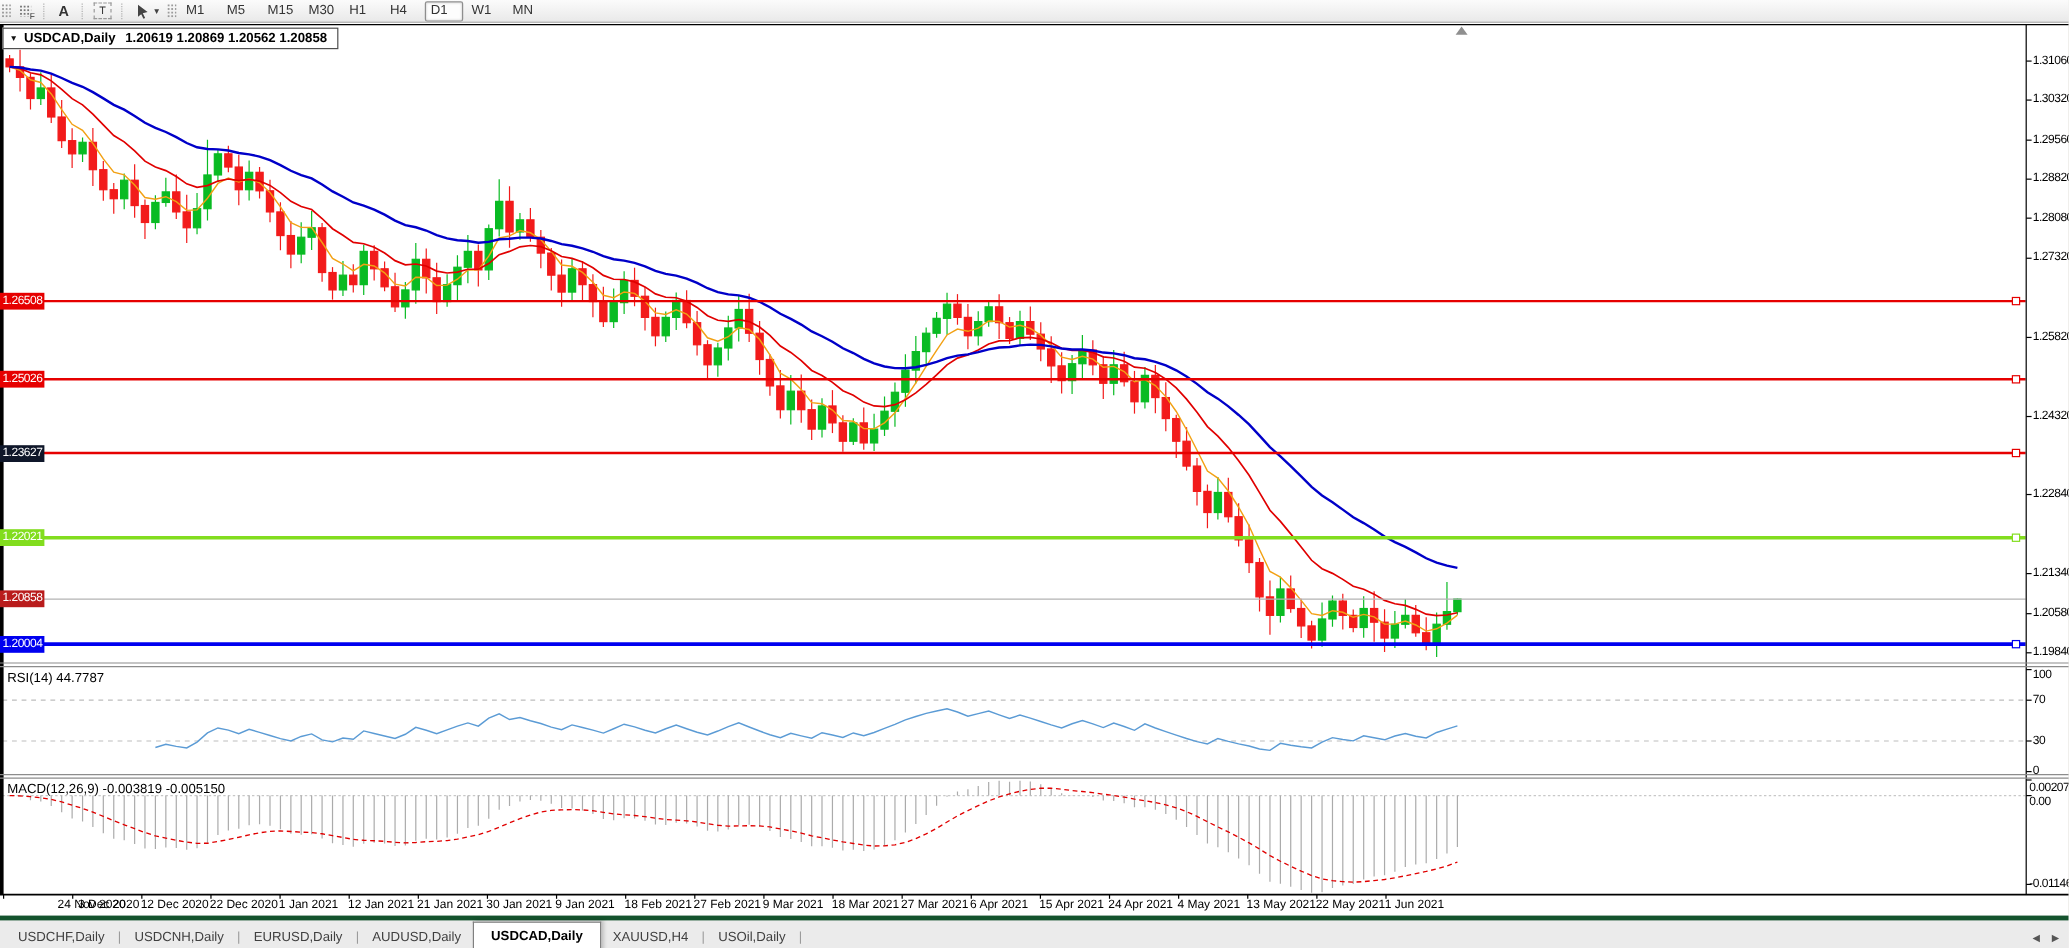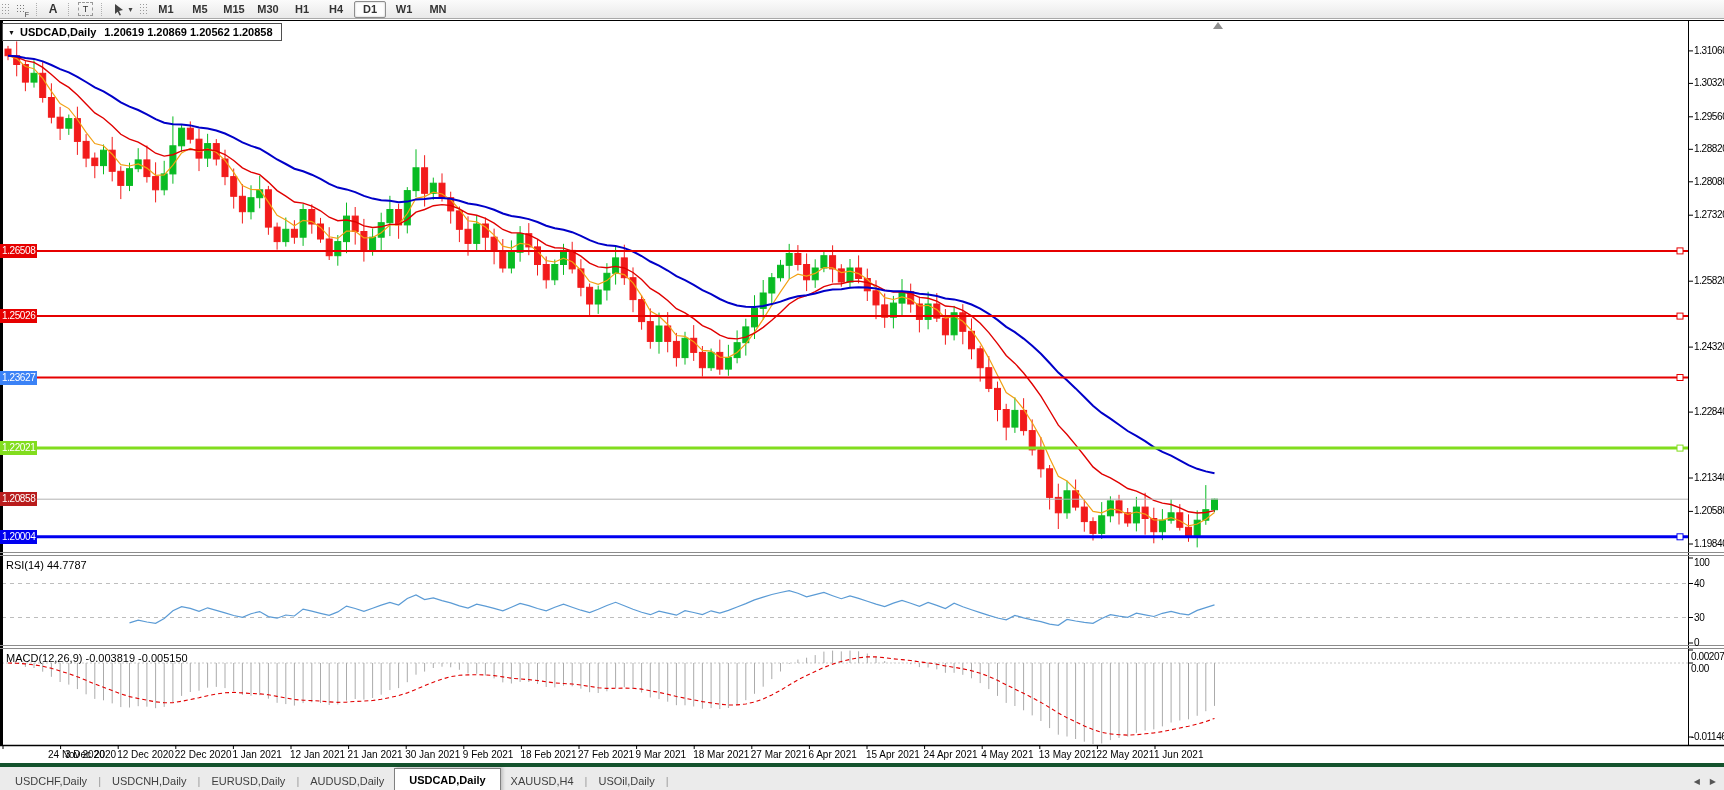--- a/index.html
+++ b/index.html
@@ -16,22 +16,22 @@
     position:relative;color:#333;cursor:default;}
   .dots{width:10px;height:10px;background-image:radial-gradient(#777 0.8px,transparent 0.9px);
     background-size:3px 3px;}
   .fchar{position:absolute;right:2px;bottom:-1px;font-size:7px;color:#333;}
   .a-ic{font-weight:700;font-size:12px;}
   .tbox{border:1px dashed #999;width:13px;height:12px;font-size:9px;line-height:11px;text-align:center;
     margin:0 3px;}
   .caret{font-size:8px;color:#444;margin-left:2px;}
   .vsep{width:1px;height:13px;border-left:1px dotted #b0b0b0;margin:0 5px;}
   #tf-buttons{display:inline-flex;align-items:center;}
-  .tf-btn{min-width:22px;height:15px;line-height:15px;text-align:center;padding:0 4px;margin:0 1px;
-    color:#333;border:1px solid transparent;border-radius:2px;font-weight:bold;}
+  .tf-btn{min-width:22px;height:15px;line-height:15px;text-align:left;padding:0 4px;margin:0 1px;
+    color:#333;border:1px solid transparent;border-radius:2px;}
   .tf-btn.active{background:#fdfdfd;border:1px solid #8e8e8e;box-shadow:inset 0 0 2px #bbb;}
   
   #title-box{position:absolute;left:2px;top:23px;height:16px;z-index:4;background:#fff;
     border:1px solid #4f4f4f;display:flex;align-items:center;padding:0 8px 0 5px;
     font-size:11px;font-weight:700;color:#000;white-space:nowrap;}
   #title-box .cv{font-size:7px;margin-right:5px;color:#111;}
   #title-box .sym{margin-right:8px;}
   #rsi-label{position:absolute;left:6px;top:559px;font-size:11px;color:#000;z-index:4;}
   #macd-label{position:absolute;left:6px;top:652px;font-size:11px;color:#000;z-index:4;}
   .axis-label{position:absolute;font-size:10px;letter-spacing:-0.4px;color:#000;white-space:nowrap;z-index:3;}
@@ -571,41 +571,41 @@
       <div class="axis-label" style="left: 1694px; top: 143.3px;">1.28820</div>
       <div class="axis-label" style="left: 1694px; top: 175.8px;">1.28080</div>
       <div class="axis-label" style="left: 1694px; top: 209.2px;">1.27320</div>
       <div class="axis-label" style="left: 1694px; top: 275.2px;">1.25820</div>
       <div class="axis-label" style="left: 1694px; top: 341.1px;">1.24320</div>
       <div class="axis-label" style="left: 1694px; top: 406.1px;">1.22840</div>
       <div class="axis-label" style="left: 1694px; top: 472px;">1.21340</div>
       <div class="axis-label" style="left: 1694px; top: 505.4px;">1.20580</div>
       <div class="axis-label" style="left: 1694px; top: 538px;">1.19840</div>
       <div class="axis-label" style="left: 1694px; top: 557px;">100</div>
-      <div class="axis-label" style="left: 1694px; top: 577.5px;">40</div>
+      <div class="axis-label" style="left: 1694px; top: 577.5px;">70</div>
       <div class="axis-label" style="left: 1694px; top: 611.5px;">30</div>
       <div class="axis-label" style="left: 1694px; top: 637px;">0</div>
       <div class="axis-label" style="left: 1691px; top: 651px; width: 33px; overflow: hidden;">0.002074</div>
       <div class="axis-label" style="left: 1691px; top: 663px; width: 47px; overflow: hidden;">0.00</div>
       <div class="axis-label" style="left: 1691px; top: 731px; width: 33px; overflow: hidden;">-0.011466</div>
       <div class="badge" style="left: 0px; top: 243.9px; background: rgb(230, 0, 0);">1.26508</div>
       <div class="badge" style="left: 0px; top: 309.1px; background: rgb(230, 0, 0);">1.25026</div>
-      <div class="badge" style="left: 0px; top: 370.5px; background: #3b82f6;">1.23627</div>
+      <div class="badge" style="left: 0px; top: 370.5px; background: #0f172a;">1.23627</div>
       <div class="badge" style="left: 0px; top: 441.1px; background: rgb(130, 221, 30);">1.22021</div>
       <div class="badge" style="left: 0px; top: 529.8px; background: rgb(0, 0, 240);">1.20004</div>
       <div class="badge" style="left: 0px; top: 492.2px; background: #b91c1c;">1.20858</div>
       <div class="date-label" style="left: 2px; top: 749px; margin-left: 46px;">24 Nov 2020</div>
       <div class="date-label" style="left: 65px; top: 749px;">3 Dec 2020</div>
       <div class="date-label" style="left: 117.2px; top: 749px;">12 Dec 2020</div>
       <div class="date-label" style="left: 174.8px; top: 749px;">22 Dec 2020</div>
       <div class="date-label" style="left: 232.4px; top: 749px;">1 Jan 2021</div>
       <div class="date-label" style="left: 290px; top: 749px;">12 Jan 2021</div>
       <div class="date-label" style="left: 347.6px; top: 749px;">21 Jan 2021</div>
       <div class="date-label" style="left: 405.2px; top: 749px;">30 Jan 2021</div>
-      <div class="date-label" style="left: 462.8px; top: 749px;">9 Feb 2021</div>
+      <div class="date-label" style="left: 462.8px; top: 749px;">9 Jan 2021</div>
       <div class="date-label" style="left: 520.4px; top: 749px;">18 Feb 2021</div>
       <div class="date-label" style="left: 578px; top: 749px;">27 Feb 2021</div>
       <div class="date-label" style="left: 635.6px; top: 749px;">9 Mar 2021</div>
       <div class="date-label" style="left: 693.2px; top: 749px;">18 Mar 2021</div>
       <div class="date-label" style="left: 750.8px; top: 749px;">27 Mar 2021</div>
       <div class="date-label" style="left: 808.4px; top: 749px;">6 Apr 2021</div>
       <div class="date-label" style="left: 866px; top: 749px;">15 Apr 2021</div>
       <div class="date-label" style="left: 923.6px; top: 749px;">24 Apr 2021</div>
       <div class="date-label" style="left: 981.2px; top: 749px;">4 May 2021</div>
       <div class="date-label" style="left: 1038.8px; top: 749px;">13 May 2021</div>

